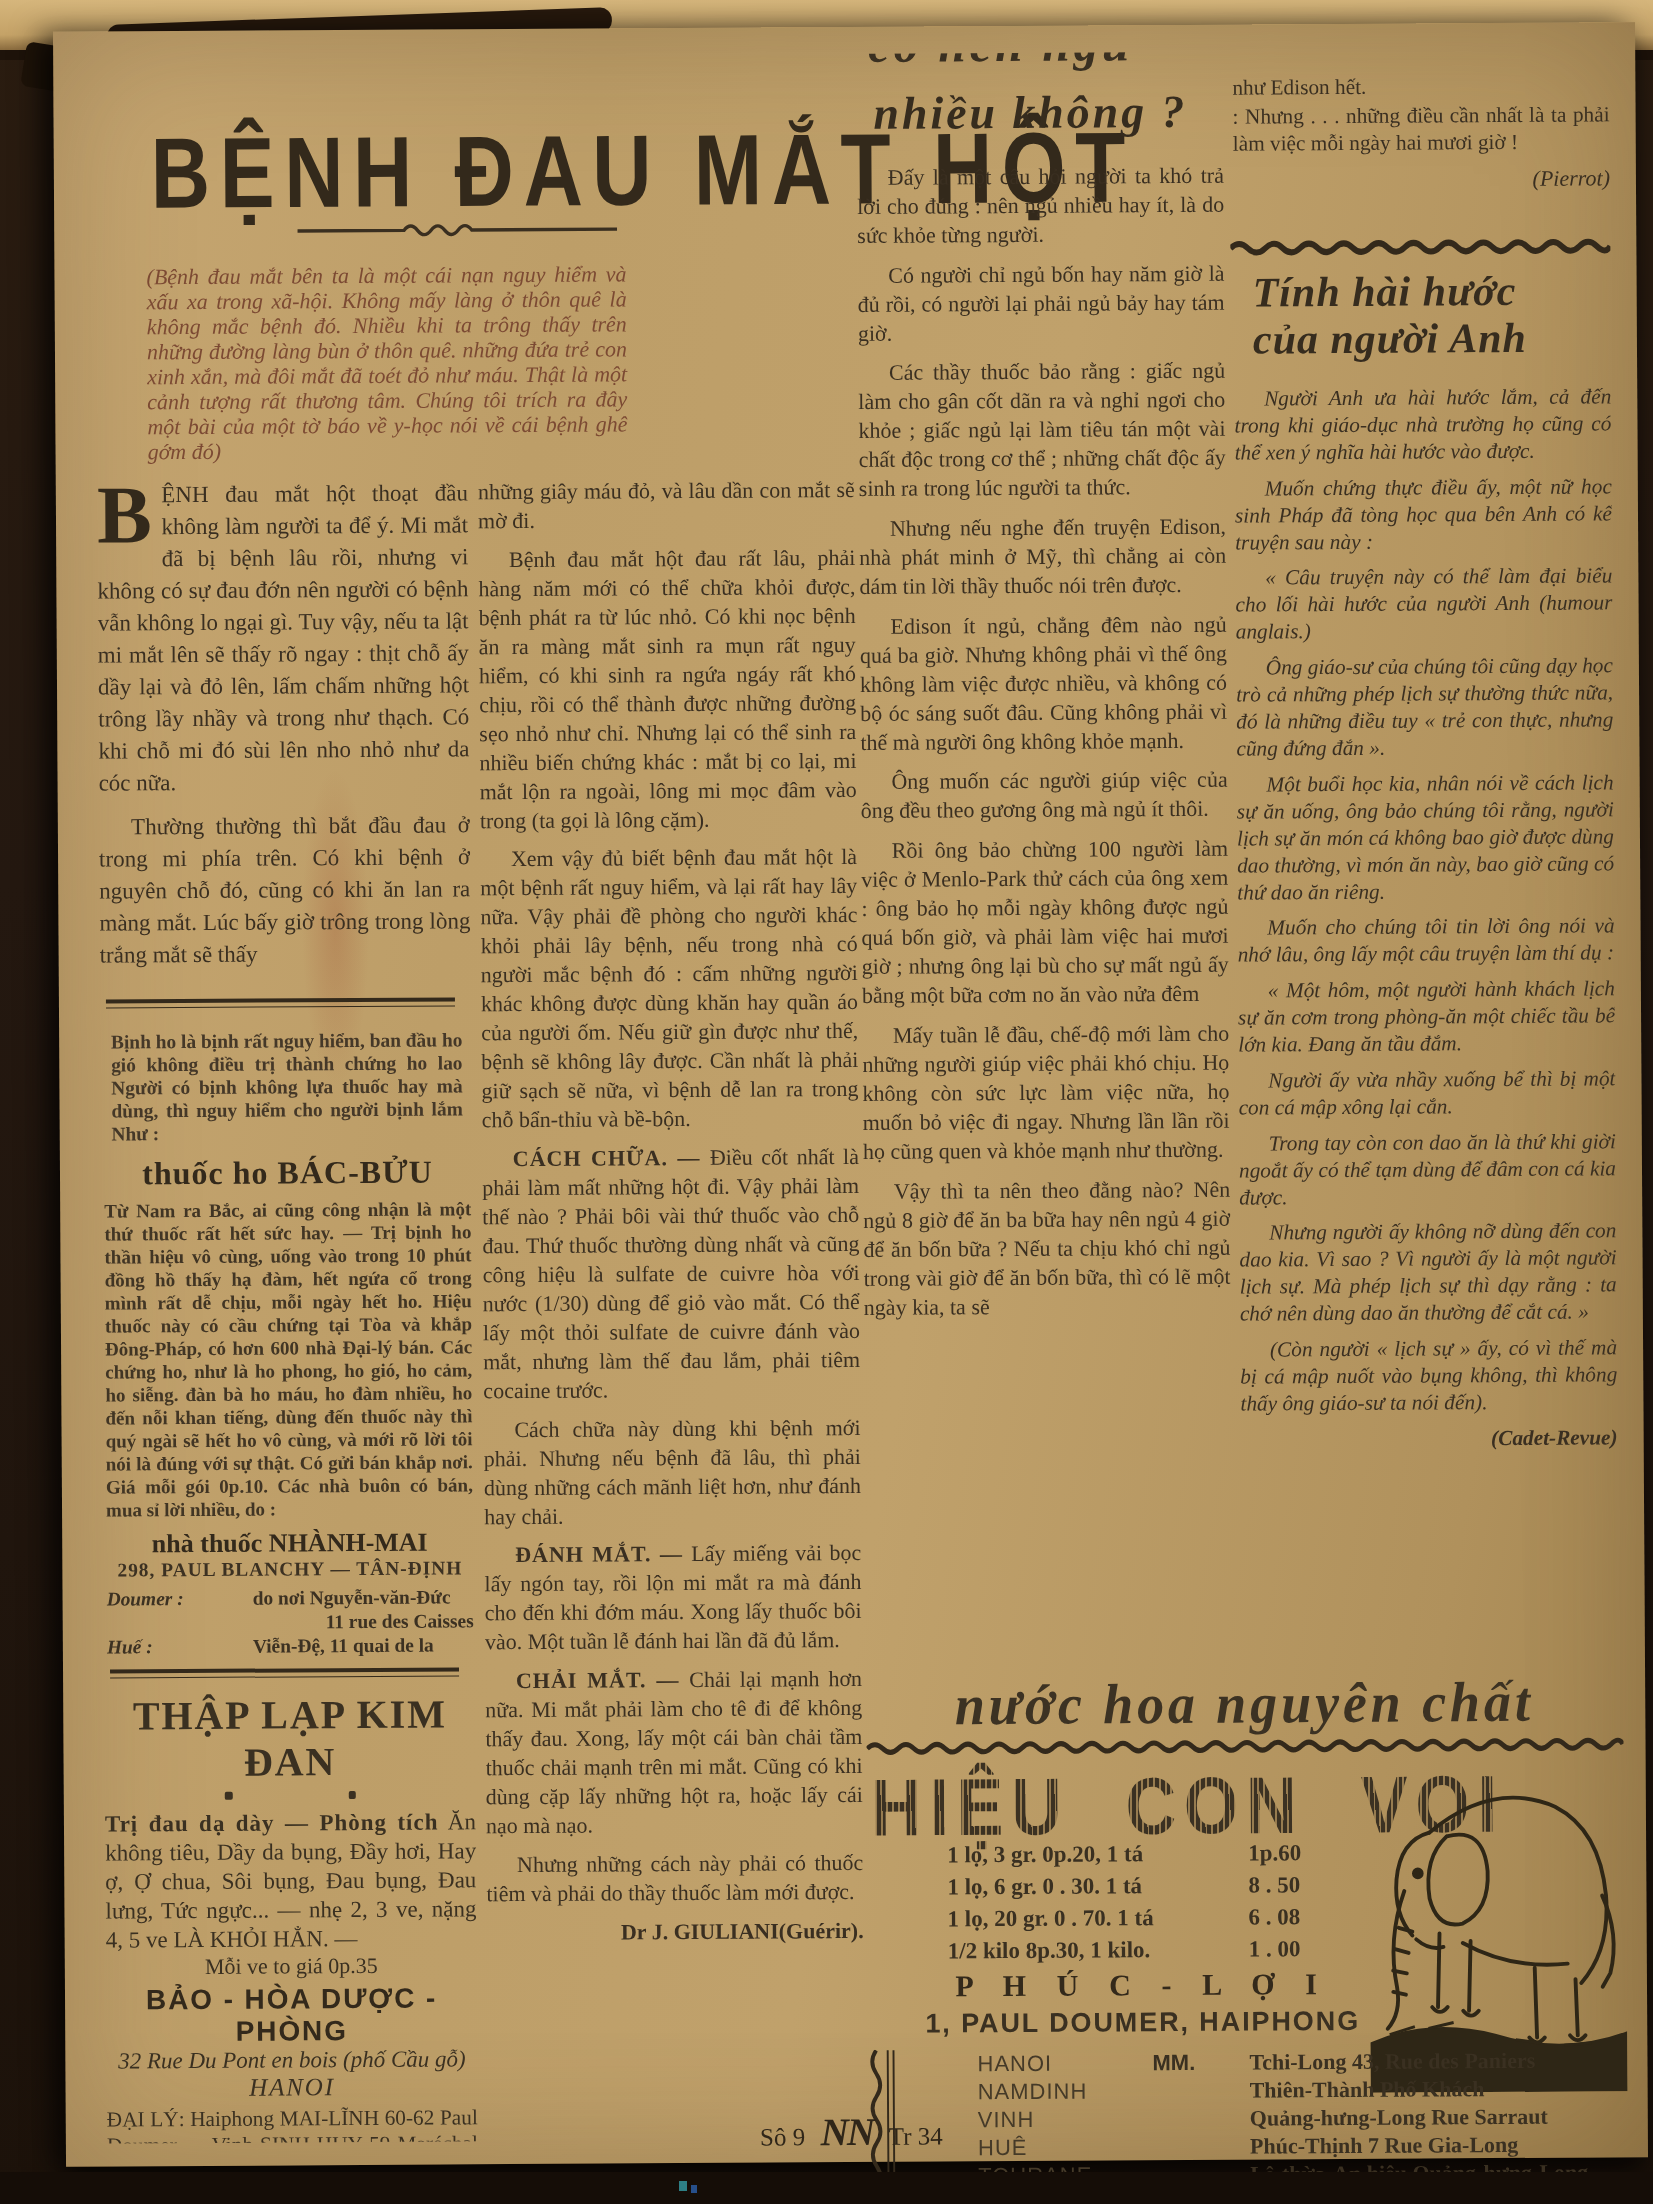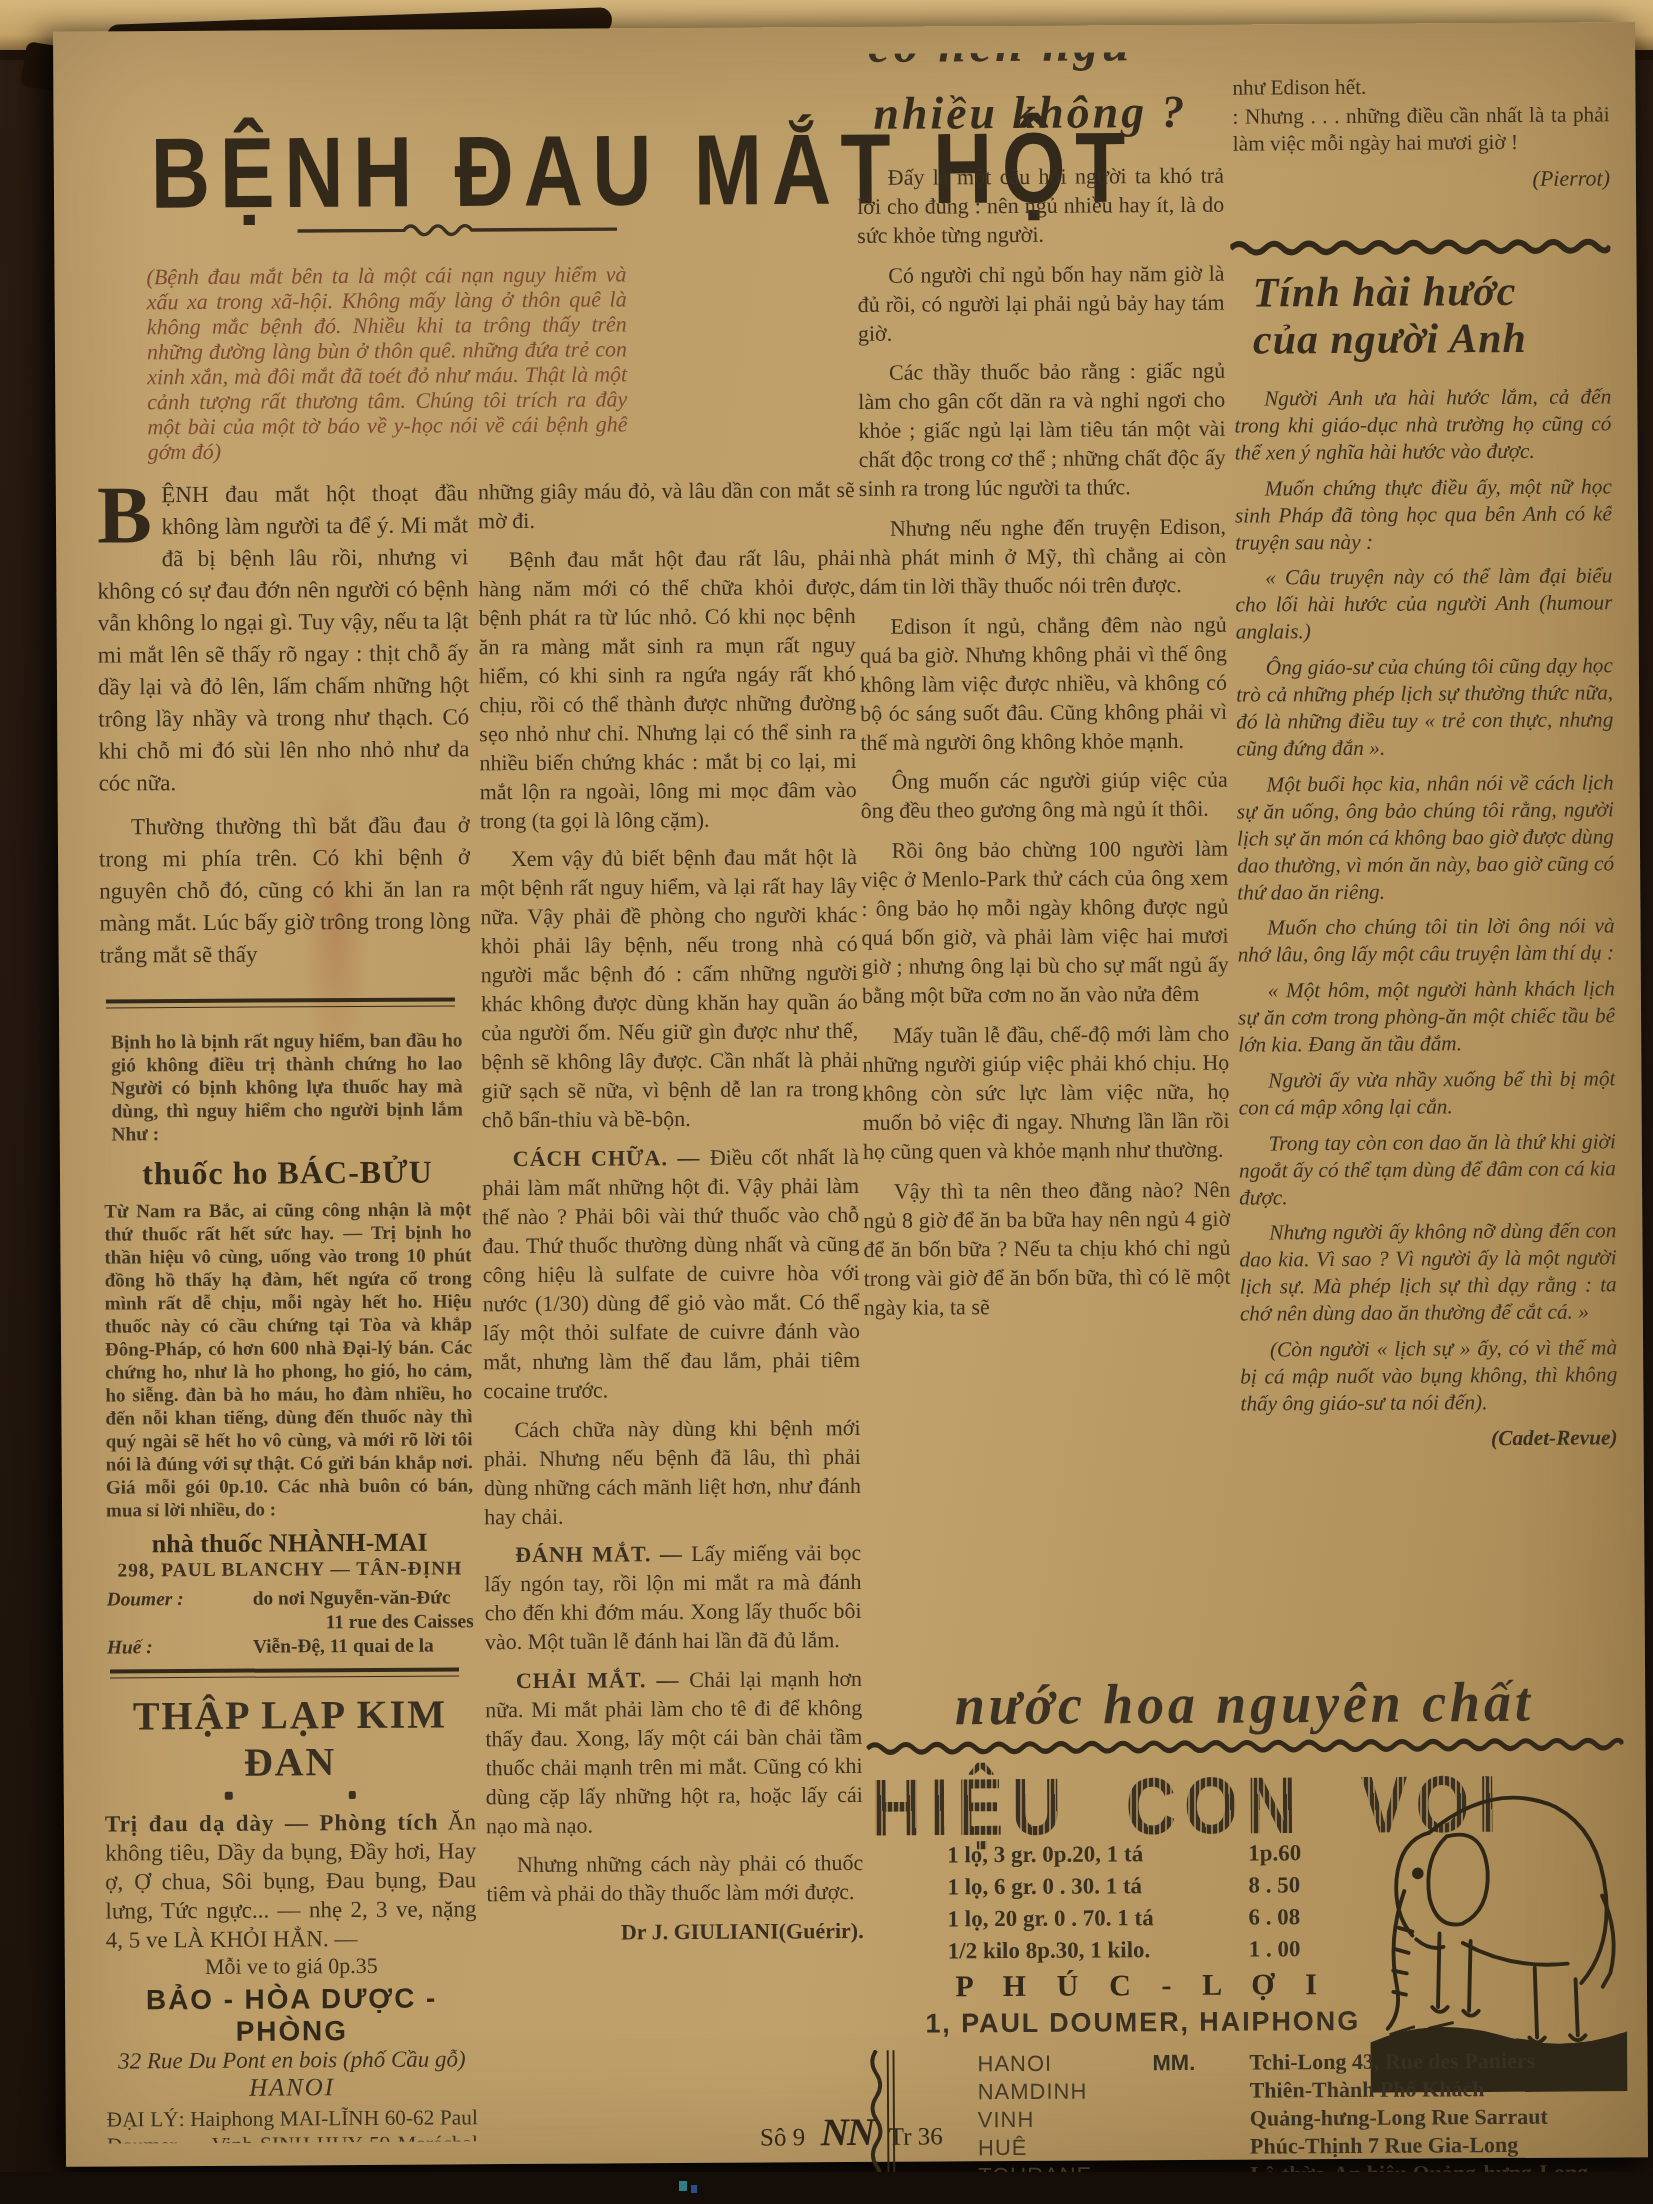--- a/index.html
+++ b/index.html
@@ -325,20 +325,20 @@
     <div class="city-row">
       <span class="city">SAIGON</span>
       <span class="mm"></span>
       <span class="detail">Phạm-hạ-Huyên 36, Rue Sabourain</span>
     </div>
   </div>
 
   <div class="abs footer" style="left:543px;top:2082px;width:485px;">
     <span>Sô 9</span>
     <span class="logo">NN</span>
-    <span>Tr 36</span>
+    <span>Tr 34</span>
   </div>
 </div>
 
 <div class="bottom-strip"></div>
 <div class="speck-a"></div>
 <div class="speck-b"></div>
 
 
 </body></html>

